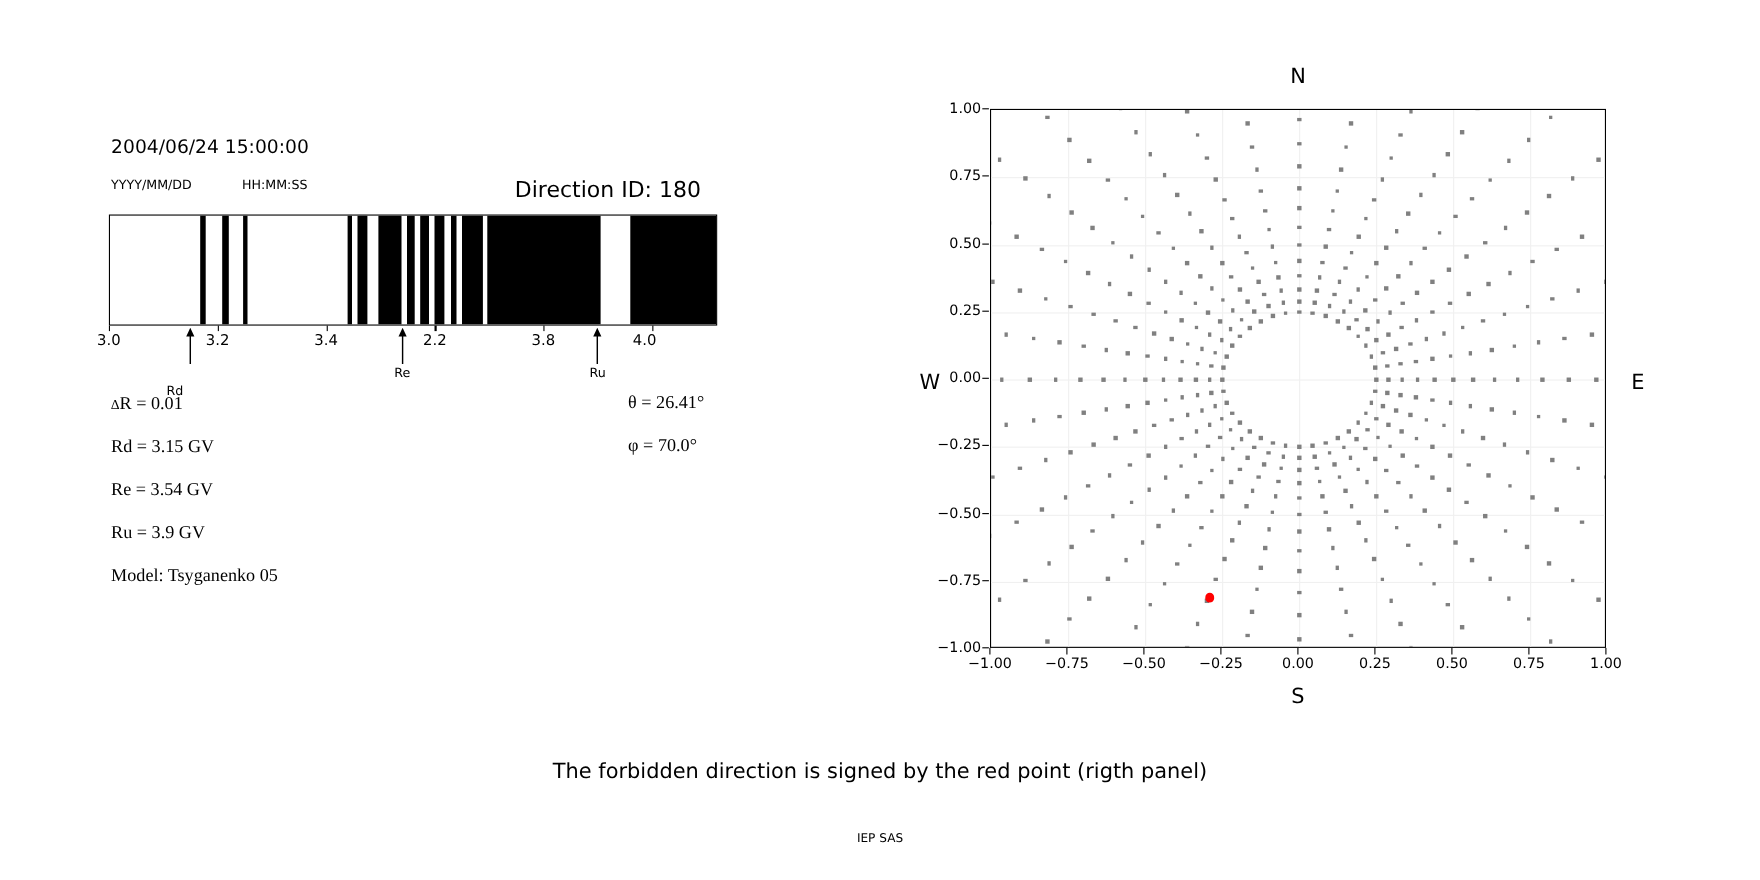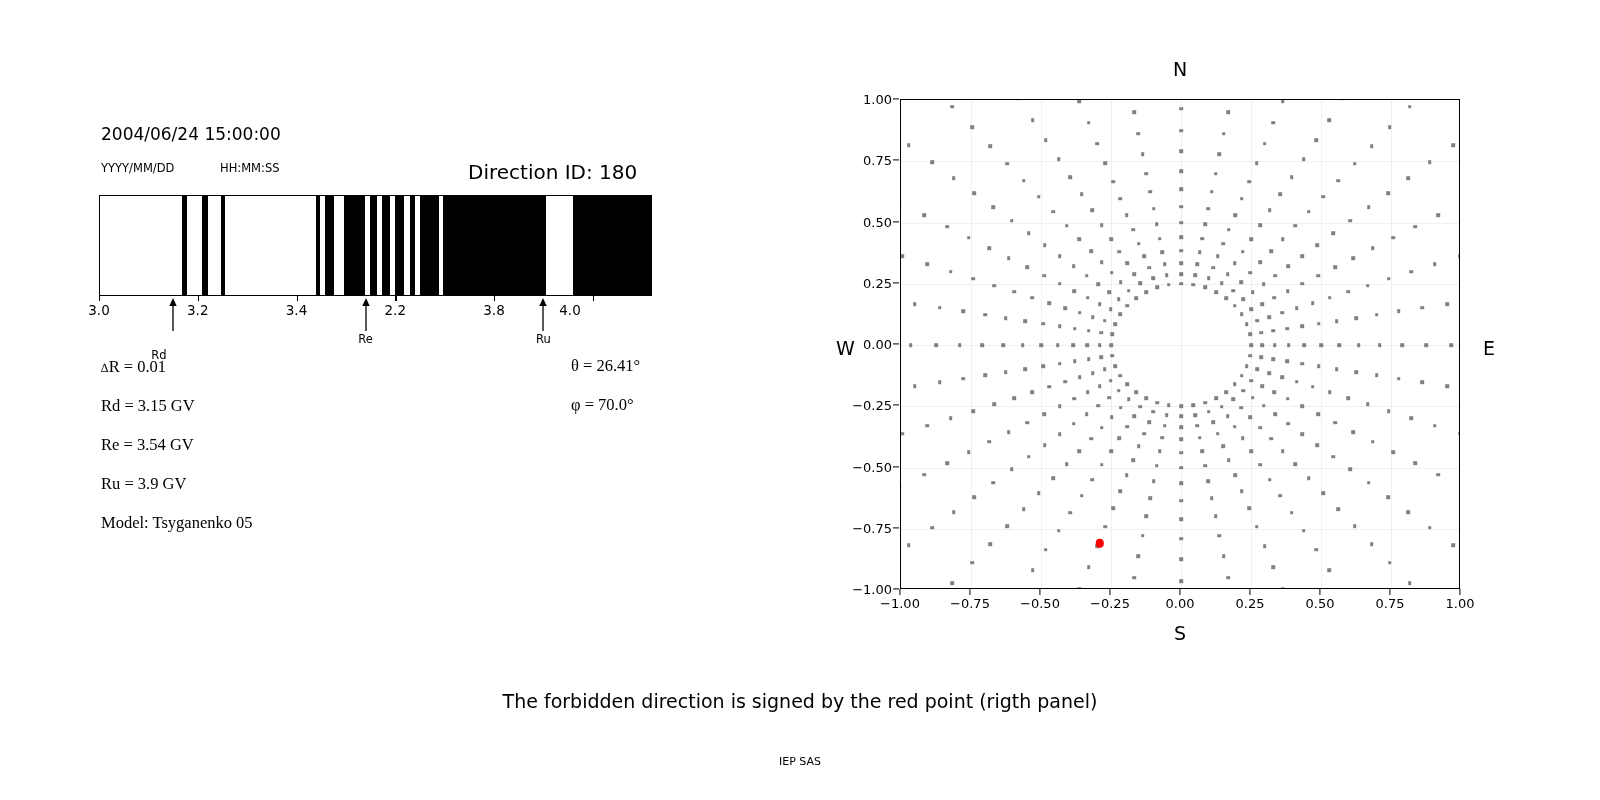--- a/index.html
+++ b/index.html
@@ -260,21 +260,21 @@
       <div class="tick-label" style="left: 0px;">3.0</div>
       <div class="tick-mark" style="left: 98.75px;"></div>
       <div class="tick-label" style="left: 98.75px;">3.2</div>
       <div class="tick-mark" style="left: 197.5px;"></div>
       <div class="tick-label" style="left: 197.5px;">3.4</div>
       <div class="tick-mark" style="left: 296.25px;"></div>
       <div class="tick-label" style="left: 296.25px;">2.2</div>
       <div class="tick-mark" style="left: 395px;"></div>
       <div class="tick-label" style="left: 395px;">3.8</div>
       <div class="tick-mark" style="left: 493.75px;"></div>
-      <div class="tick-label" style="left: 471px;">4.0</div>
+      <div class="tick-label" style="left: 487px;">4.0</div>
       <div class="r-arrow" style="left: 74.0625px;">
         <svg width="11" height="34" viewBox="0 0 11 34">
           <line x1="5.5" y1="33" x2="5.5" y2="6" stroke="#000" stroke-width="1.3"></line>
           <polygon points="5.5,0 1.8,8 9.2,8" fill="#000"></polygon>
         </svg>
       </div>
       <div class="r-arrow-label" style="left: 60px; margin-top: 16px;">Rd</div>
       <div class="r-arrow" style="left: 266.625px;">
         <svg width="11" height="34" viewBox="0 0 11 34">
           <line x1="5.5" y1="33" x2="5.5" y2="6" stroke="#000" stroke-width="1.3"></line>

